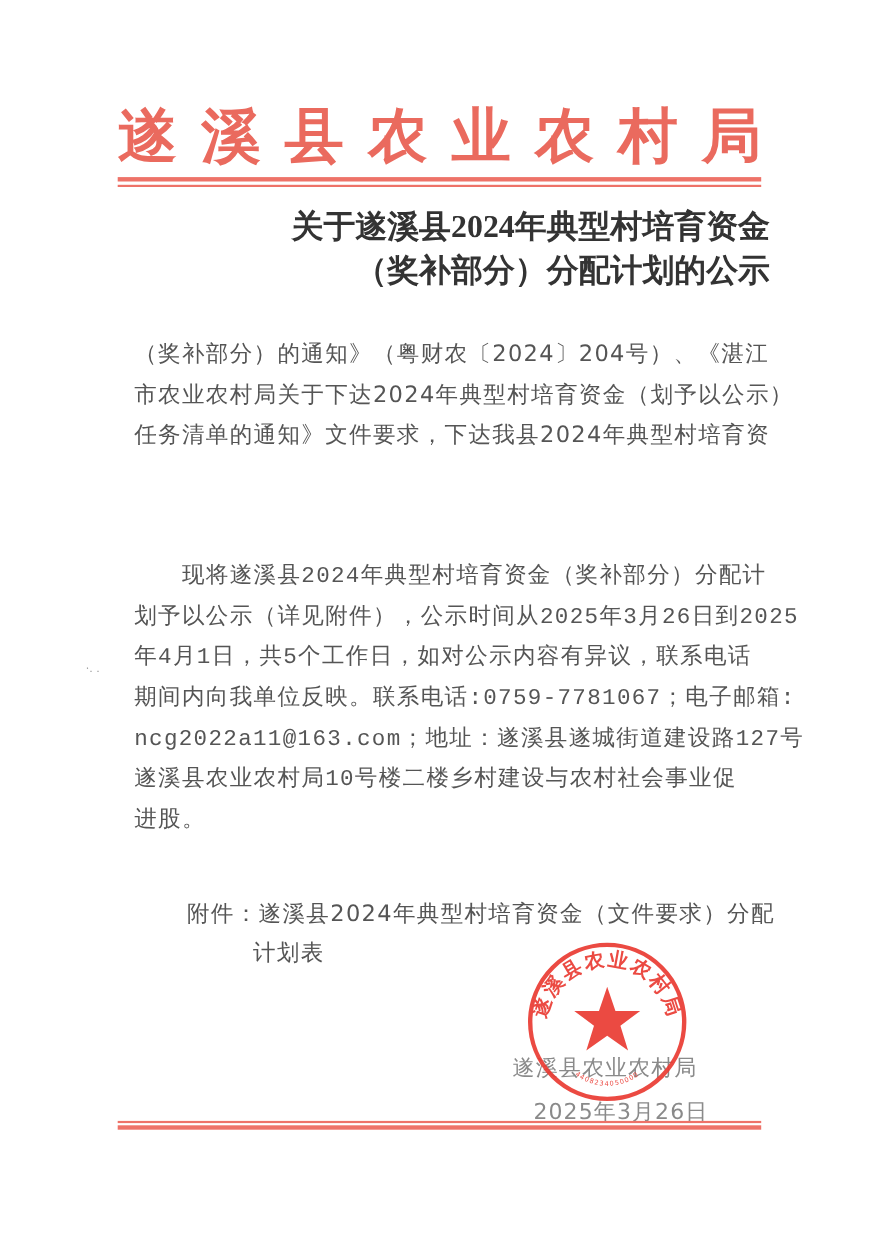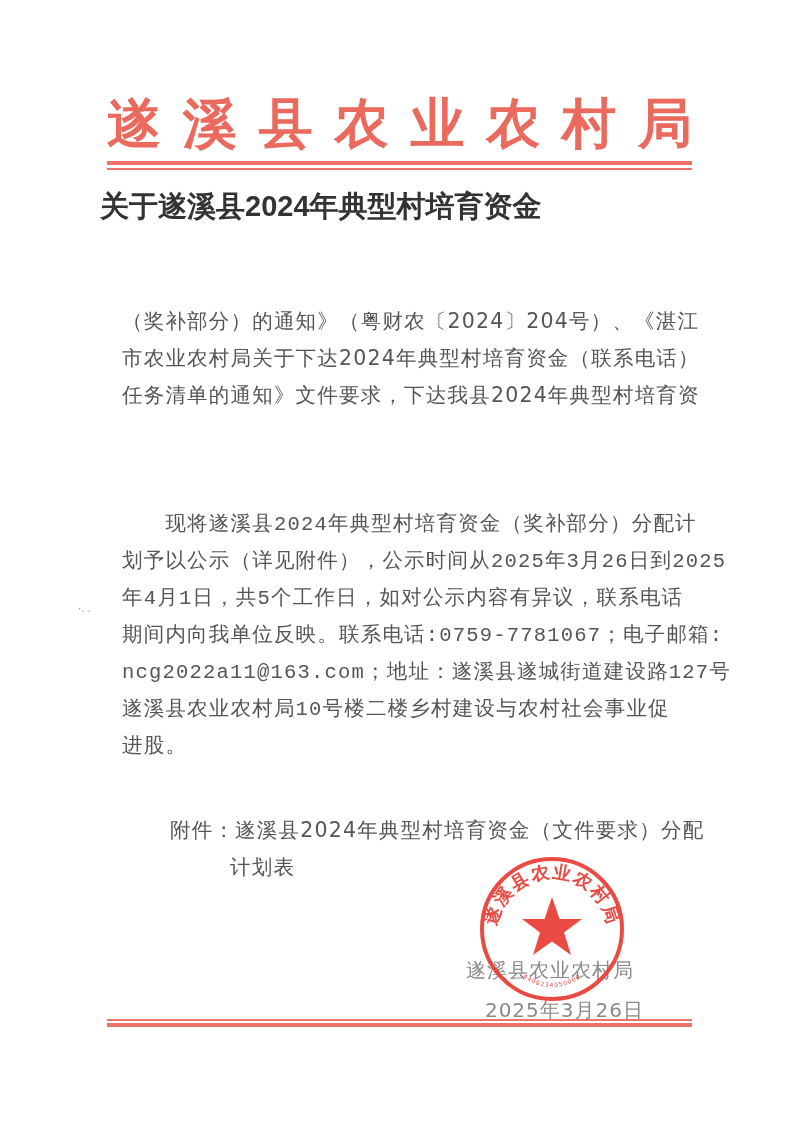--- a/index.html
+++ b/index.html
@@ -46,22 +46,22 @@
     .rule.thick-top { top: 161px; height: 4px; }
     .rule.thin-top { top: 168px; height: 2px; }
     .rule.thin-bottom { top: 1019px; height: 2px; }
     .rule.thick-bottom { top: 1023px; height: 4px; }
 
     .doc-title {
       position: absolute;
       left: 100px;
       width: 600px;
       top: 186px;
-      text-align: left;
-      font-family: Liberation Sans, sans-serif;
+      text-align: right;
+      font-family: Liberation Serif, serif;
       font-weight: bold;
       font-size: 29px;
       line-height: 40px;
       color: #333333;
     }
     .doc-title .line { display: block; white-space: nowrap; }
 
     .body-text {
       position: absolute;
       left: 122px;
@@ -123,25 +123,26 @@
     <span>农</span>
     <span>村</span>
     <span>局</span>
   </div>
 
   <div class="rule thick-top"></div>
   <div class="rule thin-top"></div>
 
   <div class="doc-title">
     <span class="line">关于遂溪县2024年典型村培育资金</span>
+    <span class="line">（奖补部分）分配计划的公示</span>
   </div>
 
   <div class="body-text para1">
     <span class="line">（奖补部分）的通知》（粤财农〔2024〕204号）、《湛江</span>
-    <span class="line">市农业农村局关于下达2024年典型村培育资金（联系电话）</span>
+    <span class="line">市农业农村局关于下达2024年典型村培育资金（划予以公示）</span>
     <span class="line">任务清单的通知》文件要求，下达我县2024年典型村培育资</span>
   </div>
 
   <div class="scan-mark">·. .</div>
 
   <div class="body-text para2">
     <span class="line">　　现将遂溪县2024年典型村培育资金（奖补部分）分配计</span>
     <span class="line">划予以公示（详见附件），公示时间从2025年3月26日到2025</span>
     <span class="line">年4月1日，共5个工作日，如对公示内容有异议，联系电话</span>
     <span class="line">期间内向我单位反映。联系电话:0759-7781067；电子邮箱:</span>

